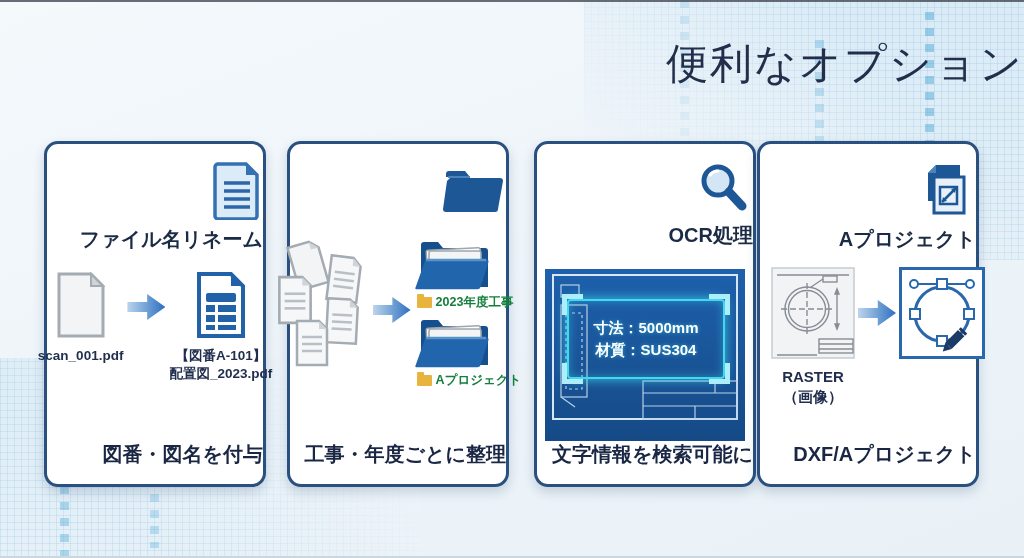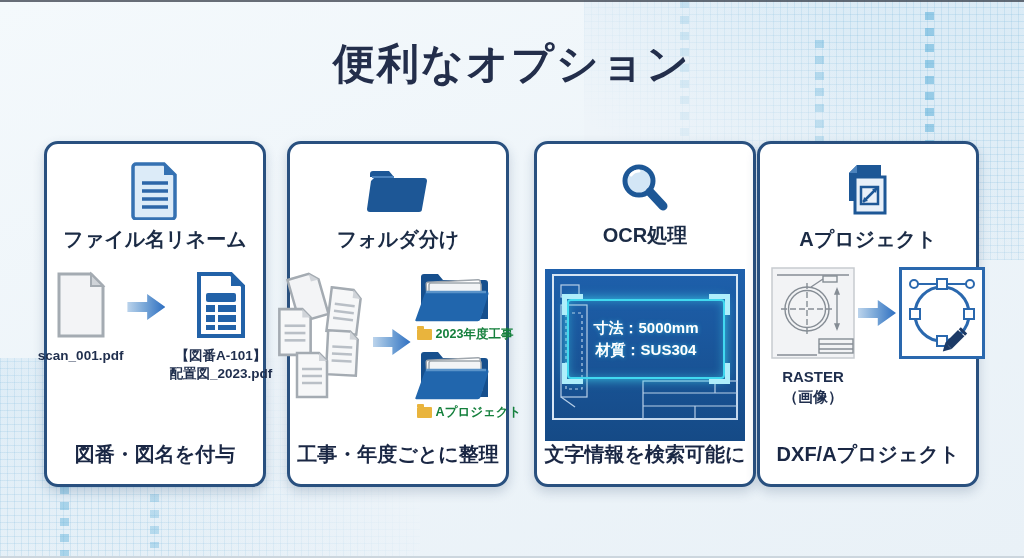--- a/index.html
+++ b/index.html
@@ -28,27 +28,27 @@
       linear-gradient(45deg,rgba(238,244,249,0) 0%,rgba(238,244,249,0) 28%,#eef4f9 80%),
       repeating-linear-gradient(180deg,rgba(80,170,215,.40) 0 8px,rgba(80,170,215,0) 8px 16px),
       repeating-linear-gradient(180deg,rgba(80,170,215,.32) 0 8px,rgba(80,170,215,0) 8px 16px),
       repeating-linear-gradient(0deg,rgba(125,185,220,.20) 0 1px,transparent 1px 7px),
       repeating-linear-gradient(90deg,rgba(125,185,220,.20) 0 1px,transparent 1px 7px),
       linear-gradient(rgba(180,215,238,.30),rgba(180,215,238,.12));
     background-size:auto,9px 120px,9px 150px,auto,auto,auto;
     background-position:0 0,60px bottom,150px 40px,0 0,0 0,0 0;
     background-repeat:no-repeat,no-repeat,no-repeat,repeat,repeat,repeat;}
 
-  .page-title{position:absolute;top:36px;left:0;width:100%;text-align:center;
-    font-size:42px;font-weight:700;color:#232e4b;letter-spacing:2px;}
+  .page-title{position:absolute;top:36px;left:0;width:100%;text-align:right;
+    font-size:42px;font-weight:400;color:#232e4b;letter-spacing:2px;}
 
   .card{position:absolute;top:141px;width:222px;height:346px;background:#ffffff;
     border:3px solid #29507f;border-radius:14px;box-sizing:border-box;
     box-shadow:0 5px 12px rgba(30,60,100,.20);
-    display:flex;flex-direction:column;align-items:center;}
+    display:flex;flex-direction:column;align-items:flex-end;}
   .card-icon{margin-top:15px;height:62px;display:flex;align-items:center;justify-content:center;}
   .card-title{margin-top:5px;font-size:20px;font-weight:800;color:#1b2b45;white-space:nowrap;}
   .card-body{flex:1;width:100%;display:flex;align-items:flex-start;justify-content:center;}
   .card-caption{margin-bottom:16px;font-size:20px;font-weight:800;color:#1a2744;white-space:nowrap;}
 
   .pair-row{display:flex;align-items:flex-start;justify-content:center;margin-top:18px;gap:4px;}
   .pair-col{display:flex;flex-direction:column;align-items:center;}
   .pair-label{margin-top:8px;font-size:13.5px;font-weight:800;color:#1f2e4d;text-align:center;line-height:1.35;white-space:nowrap;}
 
   .arrow{width:38px;height:28px;background:linear-gradient(90deg,#bcd4ec,#7aa8d8 45%,#2e6fc1);
@@ -139,21 +139,20 @@
   </div>
 
   <div class="card" style="left:287px">
     <div class="card-icon">
       <svg width="64" height="50" viewBox="0 0 64 50">
         <path d="M4 9 a3 3 0 0 1 3 -3 h16 l5 6 h-24 z" fill="#1d5796"></path>
         <path d="M8 13 h50 a3 3 0 0 1 3 3 l-5 28 a3 3 0 0 1 -3 3 h-49 a3 3 0 0 1 -3 -3 l4 -28 z" fill="#1d5796"></path>
         <path d="M6 12 h22" stroke="#4c83bd" stroke-width="2"></path>
       </svg>
     </div>
-    <div class="card-title">フォルダ分け</div>
     <div class="card-body">
       <div class="pair-row" style="gap:2px;margin-top:6px;">
         <div class="cluster">
           <svg width="38" height="48" viewBox="0 0 38 48" style="left:14px;top:0;transform:rotate(-16deg)">
             <path d="M4 2 h22 l8 8 v36 h-30 z" fill="#f3f4f6" stroke="#a4abb2" stroke-width="2.5"></path>
             <path d="M26 2 l8 8 h-8 z" fill="#d0d4d9"></path>
           </svg>
           <svg width="38" height="48" viewBox="0 0 38 48" style="left:50px;top:14px;transform:rotate(7deg)">
             <path d="M4 2 h22 l8 8 v36 h-30 z" fill="#f6f7f8" stroke="#a4abb2" stroke-width="2.5"></path>
             <path d="M26 2 l8 8 h-8 z" fill="#d0d4d9"></path>

